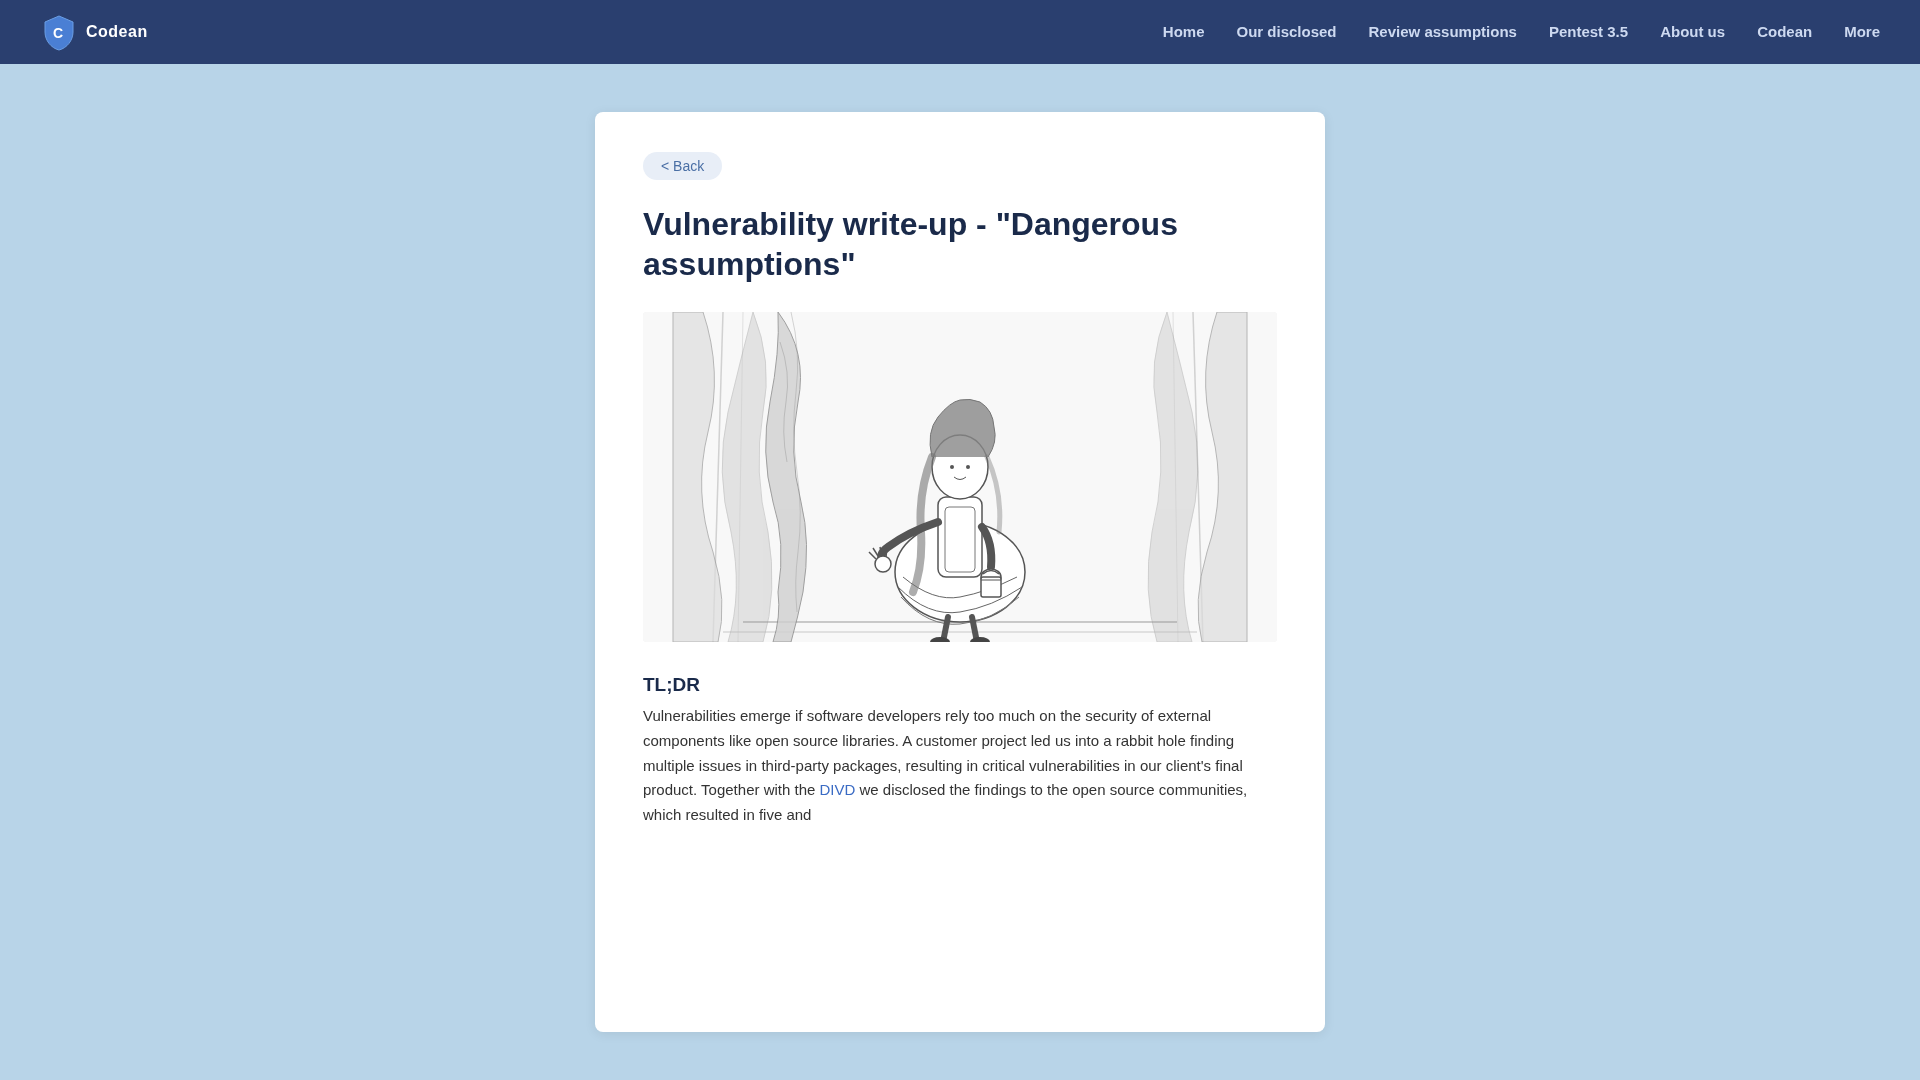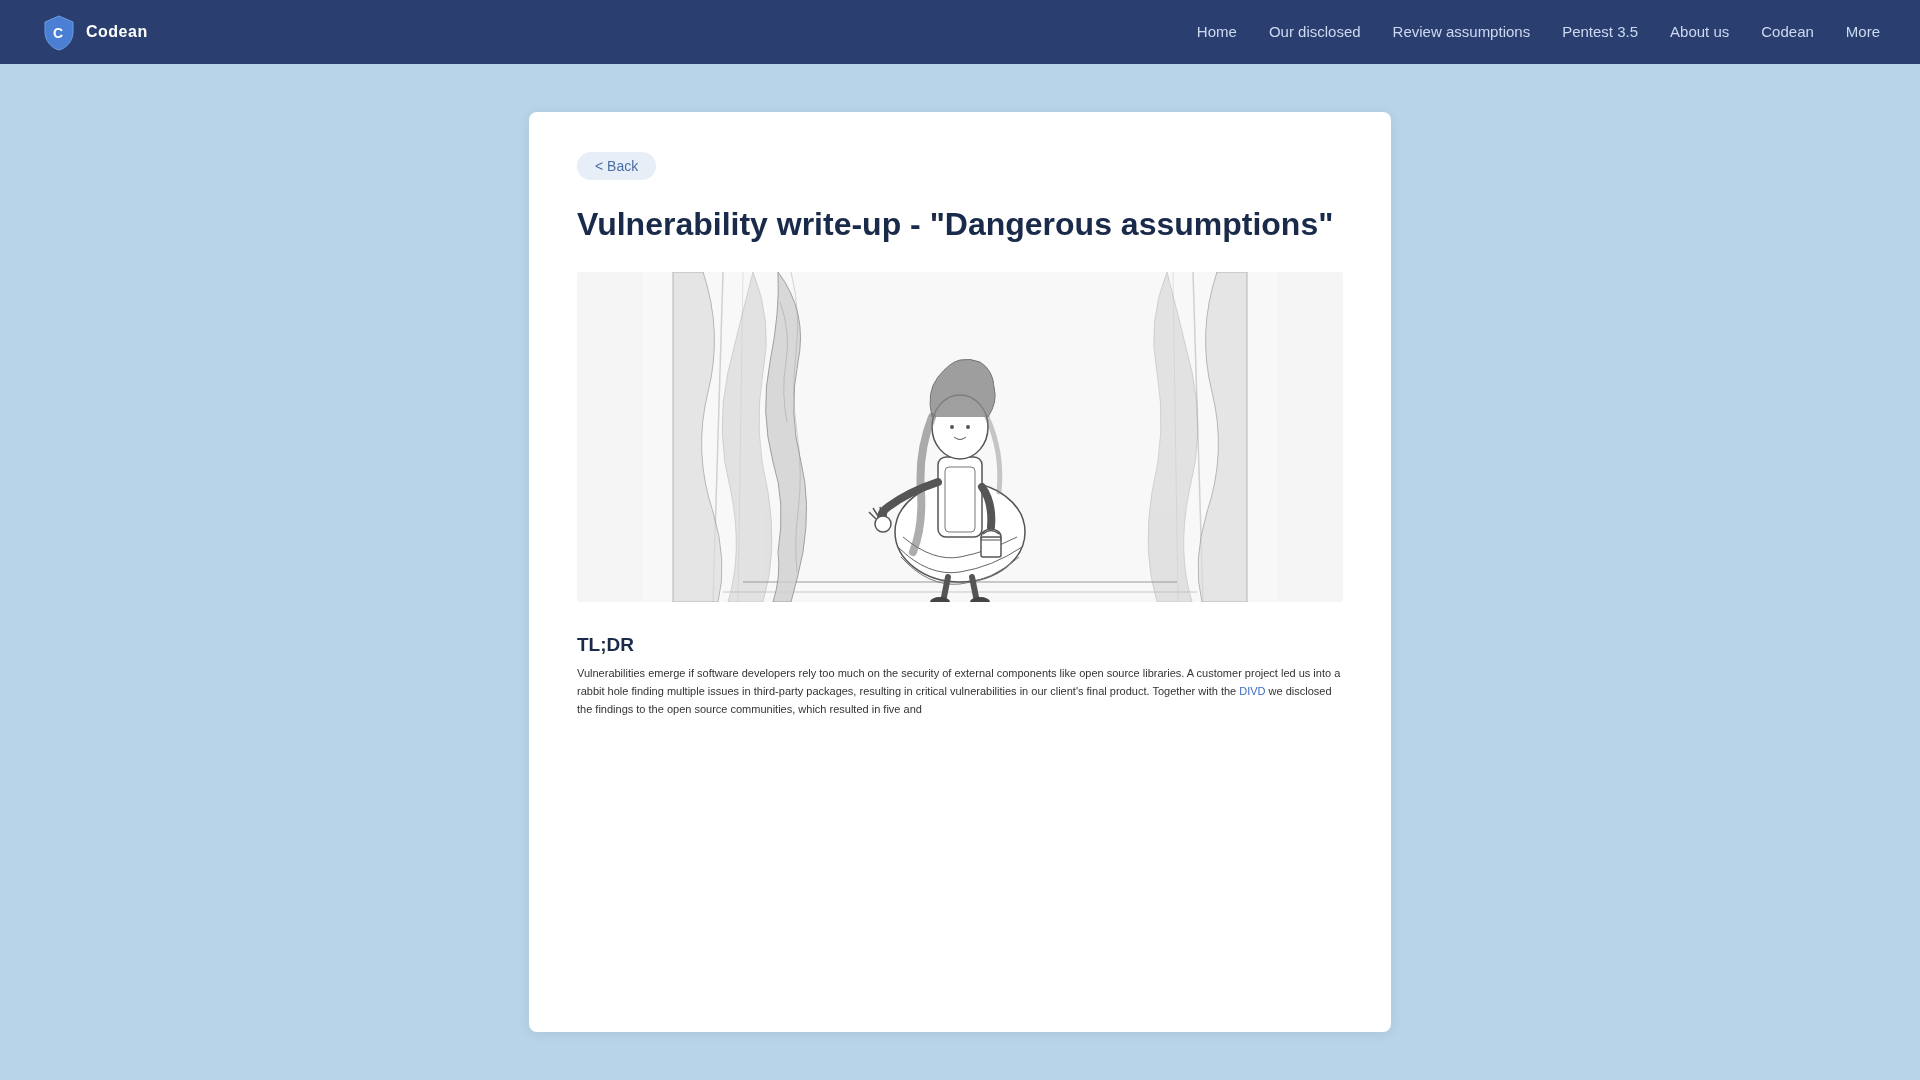--- a/index.html
+++ b/index.html
@@ -41,38 +41,38 @@
     .navbar-links {
       display: flex;
       align-items: center;
       gap: 32px;
       list-style: none;
     }
     .navbar-links a {
       color: #cdd9f0;
       text-decoration: none;
       font-size: 15px;
-      font-weight: 400;
+      font-weight: 700;
       transition: color 0.2s;
     }
 
     
     .page-bg {
       background-color: #b8d4e8;
       min-height: calc(1080px - 64px);
       display: flex;
       justify-content: center;
       padding: 48px 20px;
     }
 
     
     .article-card {
       background: #ffffff;
       border-radius: 8px;
-      width: 862px;
+      width: 730px;
       min-height: 880px;
       padding: 40px 48px 48px 48px;
       box-shadow: 0 2px 12px rgba(0,0,0,0.08);
     }
 
     
     .back-button {
       display: inline-block;
       background-color: #e8eef7;
       color: #4a6fa5;
@@ -121,21 +121,21 @@
     }
 
     
     .tldr-heading {
       font-size: 19px;
       font-weight: 700;
       color: #1a2a4a;
       margin-bottom: 8px;
     }
     .article-body {
-      font-size: 11px;
+      font-size: 15px;
       color: #333333;
       line-height: 1.65;
     }
     .article-body a {
       color: #3a6bc4;
       text-decoration: none;
     }
   </style>
 </head>
 <body>

